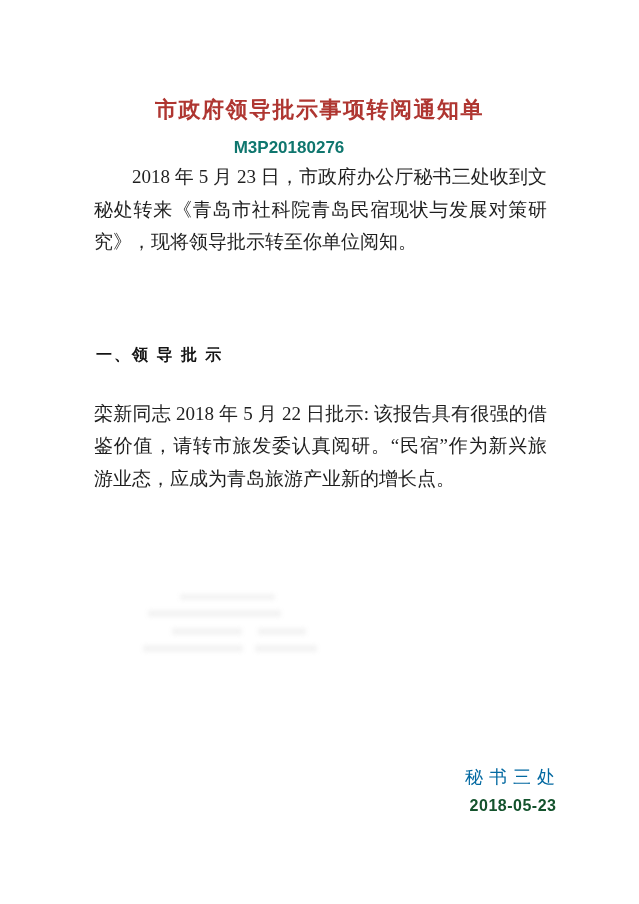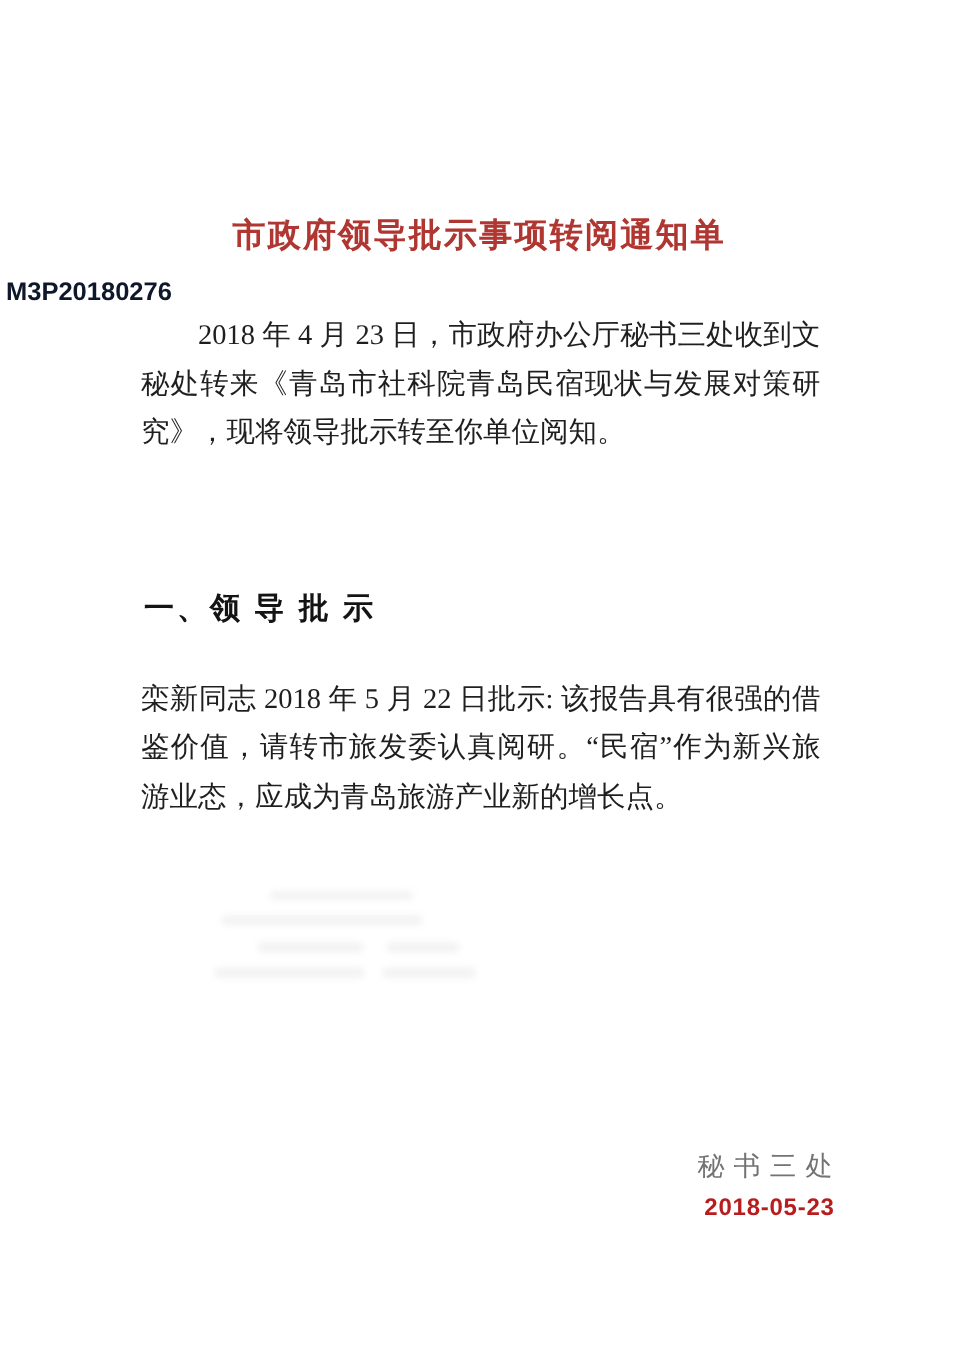--- a/index.html
+++ b/index.html
@@ -13,47 +13,46 @@
     overflow: hidden;
     margin: 0 auto;
   }
   .title {
     padding-top: 95px;
     text-align: center;
     font-size: 22px;
     font-weight: bold;
     color: #af3631;
     letter-spacing: 1.5px;
-    margin-top: 47px;
   }
   .doc-number {
-    margin: 13px 77px 0 4px;
-    text-align: left;
+    margin: 13px 77px 0 16px;
+    text-align: center;
     font-family: "Liberation Sans", sans-serif;
     font-weight: bold;
     font-size: 17px;
-    color: #0f172a;
+    color: #0f766e;
   }
   .recipient {
     margin: 11px 94px 0 94px;
     font-size: 19px;
   }
   .para {
     margin: 3px 92px 0 94px;
     font-size: 19px;
     line-height: 32.5px;
     text-align: justify;
     text-justify: inter-ideograph;
   }
   .para.indent { text-indent: 2em; }
   .section-heading {
     margin: 86px 94px 0 96px;
     font-family: "Liberation Sans", sans-serif;
     font-weight: bold;
-    font-size: 20px;
+    font-size: 16px;
     color: #141414;
     letter-spacing: 2px;
   }
   .section-body {
     margin-top: 32px;
   }
   .artifact {
     position: absolute;
     background: #e9e9e9;
     opacity: 0.55;
@@ -68,42 +67,42 @@
   .artifact.a6 { left: 255px; top: 645px; width: 62px;  height: 7px; }
   .signature {
     position: absolute;
     top: 765px;
     right: 78px;
     text-align: center;
   }
   .sig-dept {
     font-size: 18px;
     letter-spacing: 6px;
-    color: #737373;
+    color: #0369a1;
   }
   .sig-date {
     margin-top: 8px;
     font-family: "Liberation Sans", sans-serif;
     font-weight: bold;
     font-size: 16px;
-    color: #b91c1c;
+    color: #14532d;
     letter-spacing: 0.5px;
   }
 </style>
 </head>
 <body>
 
 <div class="page">
 
   <div class="title">市政府领导批示事项转阅通知单</div>
 
   <div class="doc-number">M3P20180276</div>
 
 
-  <div class="para indent">2018 年 4 月 23 日，市政府办公厅秘书三处收到文秘处转来《青岛市社科院青岛民宿现状与发展对策研究》，现将领导批示转至你单位阅知。</div>
+  <div class="para indent">2018 年 5 月 23 日，市政府办公厅秘书三处收到文秘处转来《青岛市社科院青岛民宿现状与发展对策研究》，现将领导批示转至你单位阅知。</div>
 
   <div class="section-heading">一、领 导 批 示</div>
 
   <div class="para section-body">栾新同志 2018 年 5 月 22 日批示: 该报告具有很强的借鉴价值，请转市旅发委认真阅研。“民宿”作为新兴旅游业态，应成为青岛旅游产业新的增长点。</div>
 
   <div class="artifact a1"></div>
   <div class="artifact a2"></div>
   <div class="artifact a3"></div>
   <div class="artifact a4"></div>
   <div class="artifact a5"></div>

